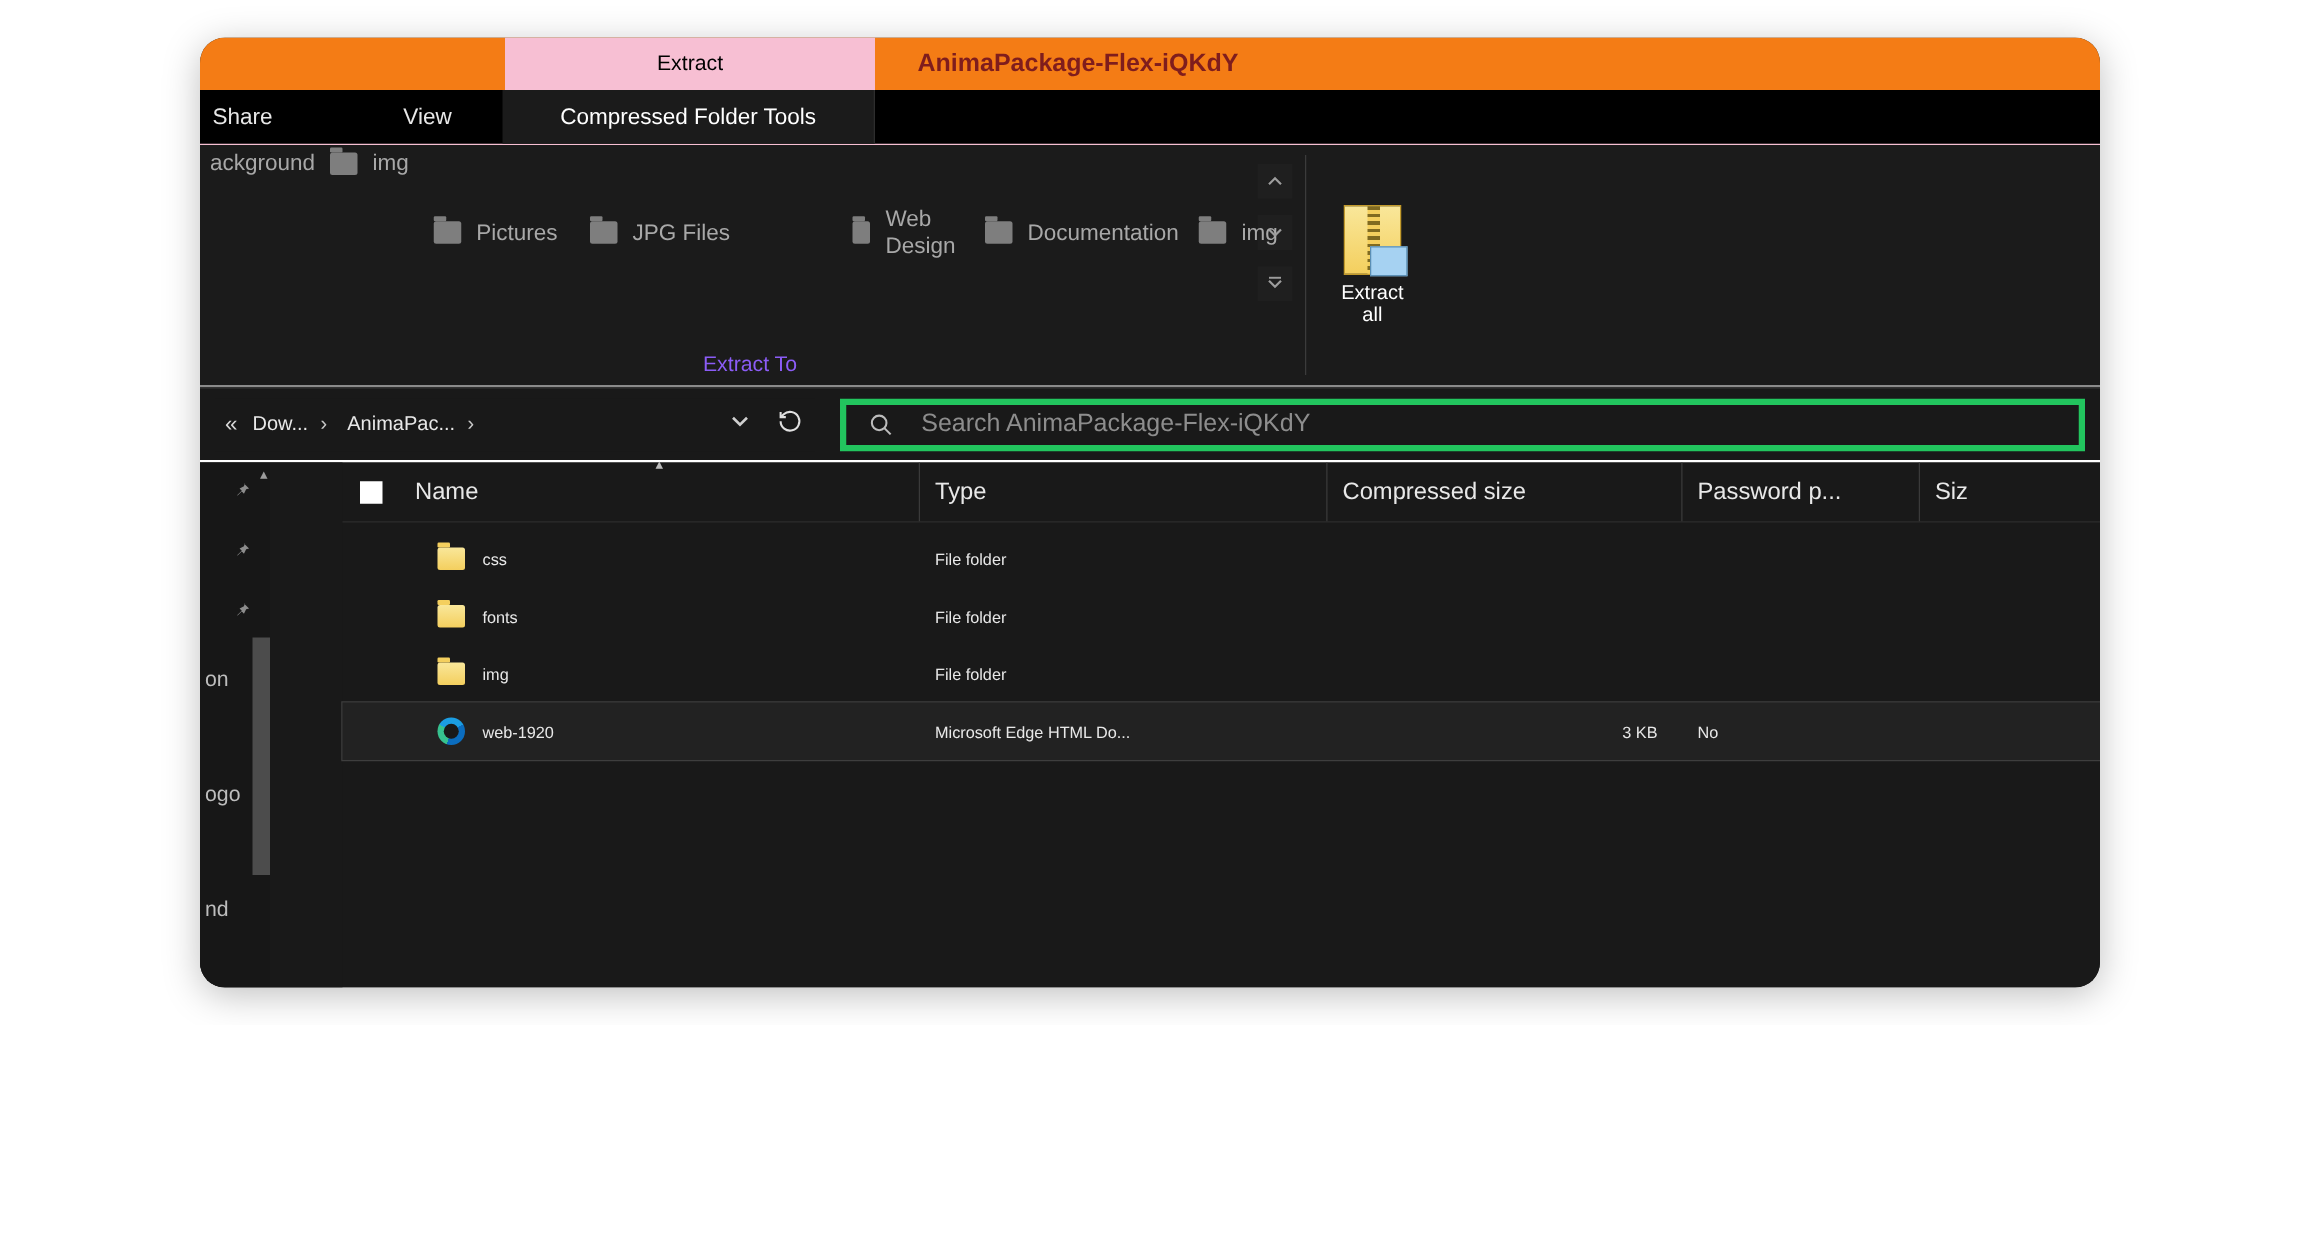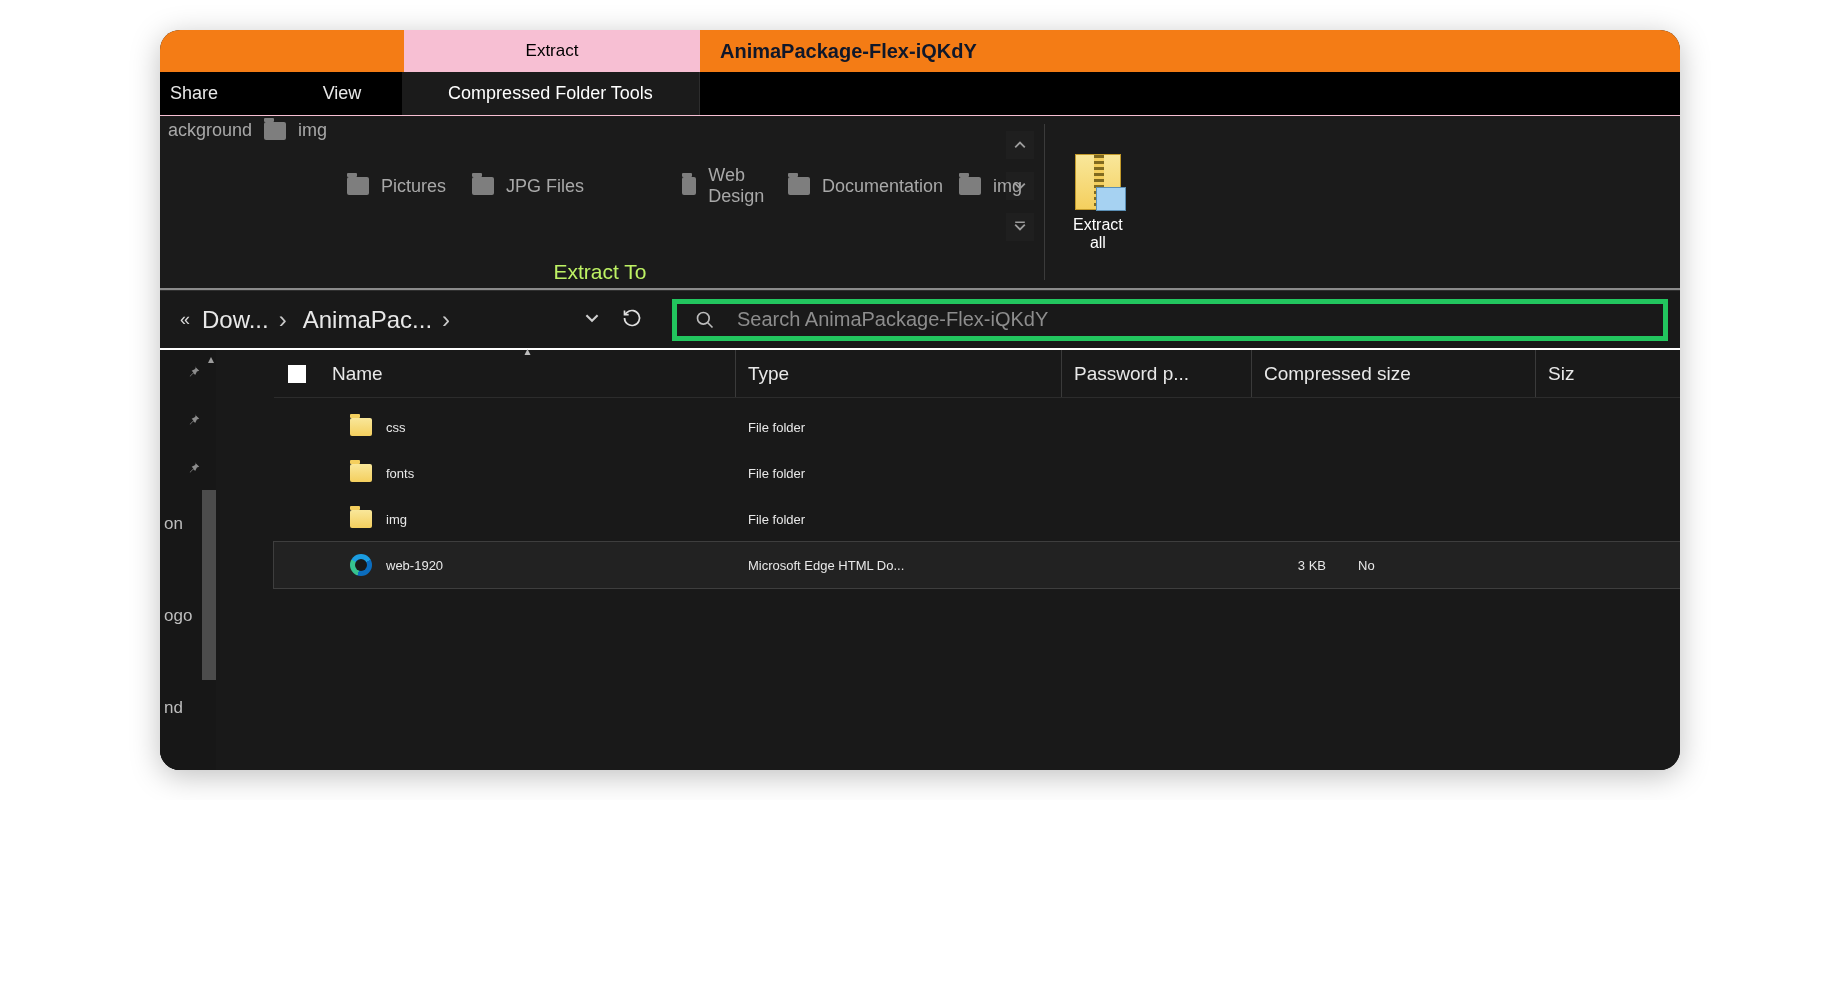--- a/index.html
+++ b/index.html
@@ -3,52 +3,52 @@
 <meta charset="utf-8">
 <style>
   * { box-sizing: border-box; margin: 0; padding: 0; font-family: "Segoe UI", Arial, sans-serif; }
   body { background: #fff; display: flex; justify-content: center; align-items: flex-start; padding: 30px 160px; }
   .screenshot-wrap { width: 1520px; border-radius: 20px; overflow: hidden; box-shadow: 0 6px 30px rgba(0,0,0,0.25); position: relative; }
   .window { width: 100%; background: #191919; color: #fff; }
   
   .titlebar { display: flex; align-items: stretch; height: 42px; background: #f47c15; }
   .titlebar .spacer-left { width: 244px; }
   .titlebar .context-tab { background: #f7bfd3; color: #000; display: flex; align-items: center; justify-content: center; width: 296px; font-size: 17px; }
-  .titlebar .title-text { flex: 1; display: flex; align-items: center; padding-left: 20px; font-size: 20px; font-weight: 600; color: #0f172a; }
+  .titlebar .title-text { flex: 1; display: flex; align-items: center; padding-left: 34px; font-size: 20px; font-weight: 600; color: #7f1d1d; }
   
   .ribbon-tabs { display: flex; align-items: stretch; height: 44px; background: #000; border-bottom: 1px solid #f7bfd3; }
   .ribbon-tab { padding: 0 22px; display: flex; align-items: center; font-size: 18px; color: #e8e8e8; }
   .ribbon-tab.share { padding-left: 10px; width: 122px; }
   .ribbon-tab.view { width: 120px; justify-content: center; }
   .ribbon-tab.active { background: #1b1b1b; color: #fff; border-right: 1px solid #2d2d2d; width: 298px; justify-content: center; }
   
   .ribbon-body { display:flex; background:#1b1b1b; border-bottom:2px solid #8b8b8b; }
   .ribbon-group { display:flex; flex-direction:column; }
   .extract-to { flex:1; max-width:880px; }
   .dest-area { display:flex; align-items:stretch; height:140px; }
   .dest-col { width:340px; display:flex; flex-direction:row; justify-content:space-around; padding:6px 4px; }
   .dest-btn { display:flex; align-items:center; gap:12px; color:#a8a8a8; font-size:18px; padding:4px 8px; }
   .folder-ico { width:22px; height:18px; background:#7e7e7e; border-radius:2px; position:relative; display:inline-block; }
   .folder-ico::before { content:""; position:absolute; top:-4px; left:0; width:10px; height:4px; background:#7e7e7e; border-radius:1px; }
   .dest-left-extra { width:170px; display:flex; align-items:flex-start; padding-bottom:6px; }
   .dest-arrows { width:40px; display:flex; flex-direction:column; justify-content:space-around; align-items:center; padding:8px 0; }
   .arrow-btn { width:28px; height:28px; display:flex; align-items:center; justify-content:center; color:#9c9c9c; background:rgba(255,255,255,0.02); }
   .arrow-btn svg { width:12px; height:12px; }
-  .ribbon-label { text-align:center; color:#bef264; font-size:21px; height:32px; display:flex; align-items:center; justify-content:center; }
+  .ribbon-label { text-align:center; color:#8b5cf6; font-size:17px; height:32px; display:flex; align-items:center; justify-content:center;margin-top:20px; }
   .ribbon-sep { width:1px; background:#3b3b3b; margin:8px 12px 8px 4px; }
   .extract-all { display:flex; flex-direction:column; align-items:center; justify-content:center; padding:8px 16px 6px; }
   .extract-all .zip-ico { width:46px; height:56px; background:linear-gradient(#f9e79a,#f4cf5e); position:relative; border:1px solid #c29a2b; margin-bottom:6px; }
   .extract-all .zip-ico::before { content:""; position:absolute; left:18px; top:0; width:10px; height:100%; background:repeating-linear-gradient(#806a20 0 3px,#f4cf5e 3px 6px); }
   .extract-all .zip-ico::after { content:""; position:absolute; bottom:-2px; right:-6px; width:28px; height:22px; background:#a6d2f2; border:1px solid #5b8fb5; }
   .extract-all .lbl { font-size:16px; text-align:center; line-height:1.15; }
   
   .addr-row { display:flex; align-items:center; height:60px; padding:0 12px; gap:20px; background:#191919; border-top:1px solid #2f2f2f; border-bottom:2px solid #fff; }
   .addr-box { flex:0 0 480px; display:flex; align-items:center; height:42px; background:#191919; }
   .chevs { color:#d9d9d9; font-size:18px; padding:0 8px; letter-spacing:-4px; }
-  .crumb { display:flex; align-items:center; gap:10px; font-size:24px; color:#e8e8e8; padding:0 8px; }
+  .crumb { display:flex; align-items:center; gap:10px; font-size:16px; color:#e8e8e8; padding:0 8px; }
   .crumb .sep { color:#c8c8c8; }
   .addr-dd { width:40px; text-align:center; color:#cfcfcf; }
   .refresh { width:40px; text-align:center; color:#e0e0e0; }
   .search-box { flex:1; height:42px; border:5px solid #22c55e; display:flex; align-items:center; padding:0 18px; gap:22px; color:#8d8d8d; font-size:20px; }
   .search-box .mag { width:20px; height:20px; display:flex; align-items:center; justify-content:center; color:#bcbcbc; }
   
   .main { display:flex; height:420px; background:#191919; }
   .nav-stub { width:56px; background:#171717; position:relative; }
   .nav-stub .pin { width:16px; height:20px; display:flex; align-items:center; justify-content:center; color:#8c8c8c; position:absolute; left:26px; }
   .nav-stub .txt { position:absolute; left:4px; color:#bdbdbd; font-size:17px; white-space:nowrap; }
@@ -222,22 +222,22 @@
     <div class="content">
       <div class="columns">
         <div class="col col-check">
               <span class="box"></span>
             </div>
         <div class="col col-name">
               <span>Name</span>
               <span class="sort">▴</span>
             </div>
         <div class="col col-type">Type</div>
+        <div class="col col-csize">Compressed size</div>
         <div class="col col-pwd">Password p...</div>
-        <div class="col col-csize">Compressed size</div>
         <div class="col col-size">Siz</div>
       </div>
       <div class="rows" id="rows">
             <div class="row">
               <div class="cell cell-check"></div>
               <div class="cell cell-name">
                 <span class="folder-sm"></span>
                 <span>css</span>
               </div>
               <div class="cell cell-type">File folder</div>

